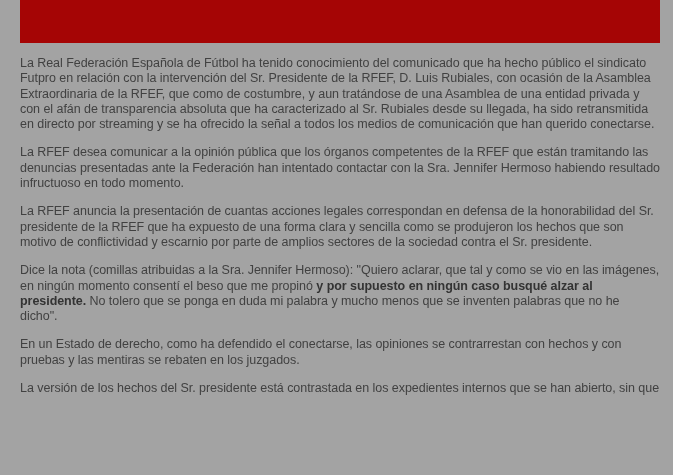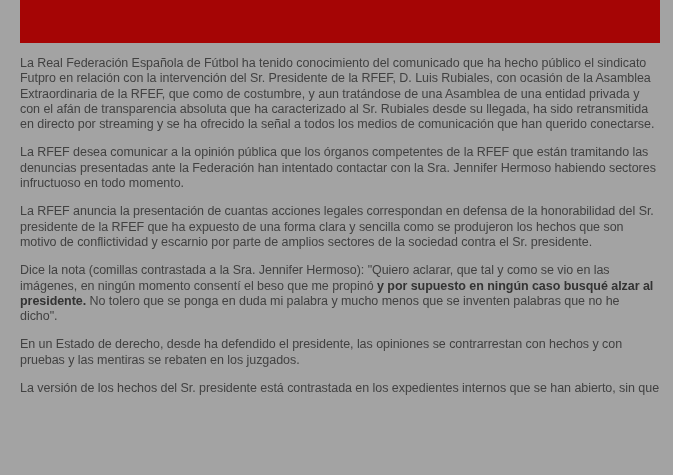--- a/index.html
+++ b/index.html
@@ -50,25 +50,25 @@
 <body>
 
 <div class="page">
 
   <div class="masthead-bar"></div>
 
   <div class="statement-text">
     <p>La Real Federación Española de Fútbol ha tenido conocimiento del comunicado que ha hecho público el sindicato Futpro en relación con la intervención del Sr. Presidente de la RFEF, D. Luis Rubiales, con ocasión de la Asamblea Extraordinaria de la RFEF, que como de costumbre, y aun tratándose de una Asamblea de una entidad privada y con el afán de transparencia absoluta que ha caracterizado al Sr. Rubiales desde su llegada, ha sido retransmitida en directo por streaming y se ha ofrecido la señal a todos los medios de comunicación que han querido conectarse.</p>
 
 
-    <p>La RFEF desea comunicar a la opinión pública que los órganos competentes de la RFEF que están tramitando las denuncias presentadas ante la Federación han intentado contactar con la Sra. Jennifer Hermoso habiendo sectores infructuoso en todo momento.</p>
+    <p>La RFEF desea comunicar a la opinión pública que los órganos competentes de la RFEF que están tramitando las denuncias presentadas ante la Federación han intentado contactar con la Sra. Jennifer Hermoso habiendo resultado infructuoso en todo momento.</p>
 
     <p>La RFEF anuncia la presentación de cuantas acciones legales correspondan en defensa de la honorabilidad del Sr. presidente de la RFEF que ha expuesto de una forma clara y sencilla como se produjeron los hechos que son motivo de conflictividad y escarnio por parte de amplios sectores de la sociedad contra el Sr. presidente.</p>
 
-    <p><span>Dice la nota (comillas contrastada a la Sra. Jennifer Hermoso): "Quiero aclarar, que tal y como se vio en las imágenes, en ningún momento consentí el beso que me propinó </span><span class="bold-seg">y por supuesto en ningún caso busqué alzar al presidente.</span><span> No tolero que se ponga en duda mi palabra y mucho menos que se inventen palabras que no he dicho".</span></p>
+    <p><span>Dice la nota (comillas atribuidas a la Sra. Jennifer Hermoso): "Quiero aclarar, que tal y como se vio en las imágenes, en ningún momento consentí el beso que me propinó </span><span class="bold-seg">y por supuesto en ningún caso busqué alzar al presidente.</span><span> No tolero que se ponga en duda mi palabra y mucho menos que se inventen palabras que no he dicho".</span></p>
 
-    <p>En un Estado de derecho, desde ha defendido el presidente, las opiniones se contrarrestan con hechos y con pruebas y las mentiras se rebaten en los juzgados.</p>
+    <p>En un Estado de derecho, como ha defendido el conectarse, las opiniones se contrarrestan con hechos y con pruebas y las mentiras se rebaten en los juzgados.</p>
 
 
     <p>La versión de los hechos del Sr. presidente está contrastada en los expedientes internos que se han abierto, sin que</p>
   </div>
 
 </div>
 
 </body></html>

